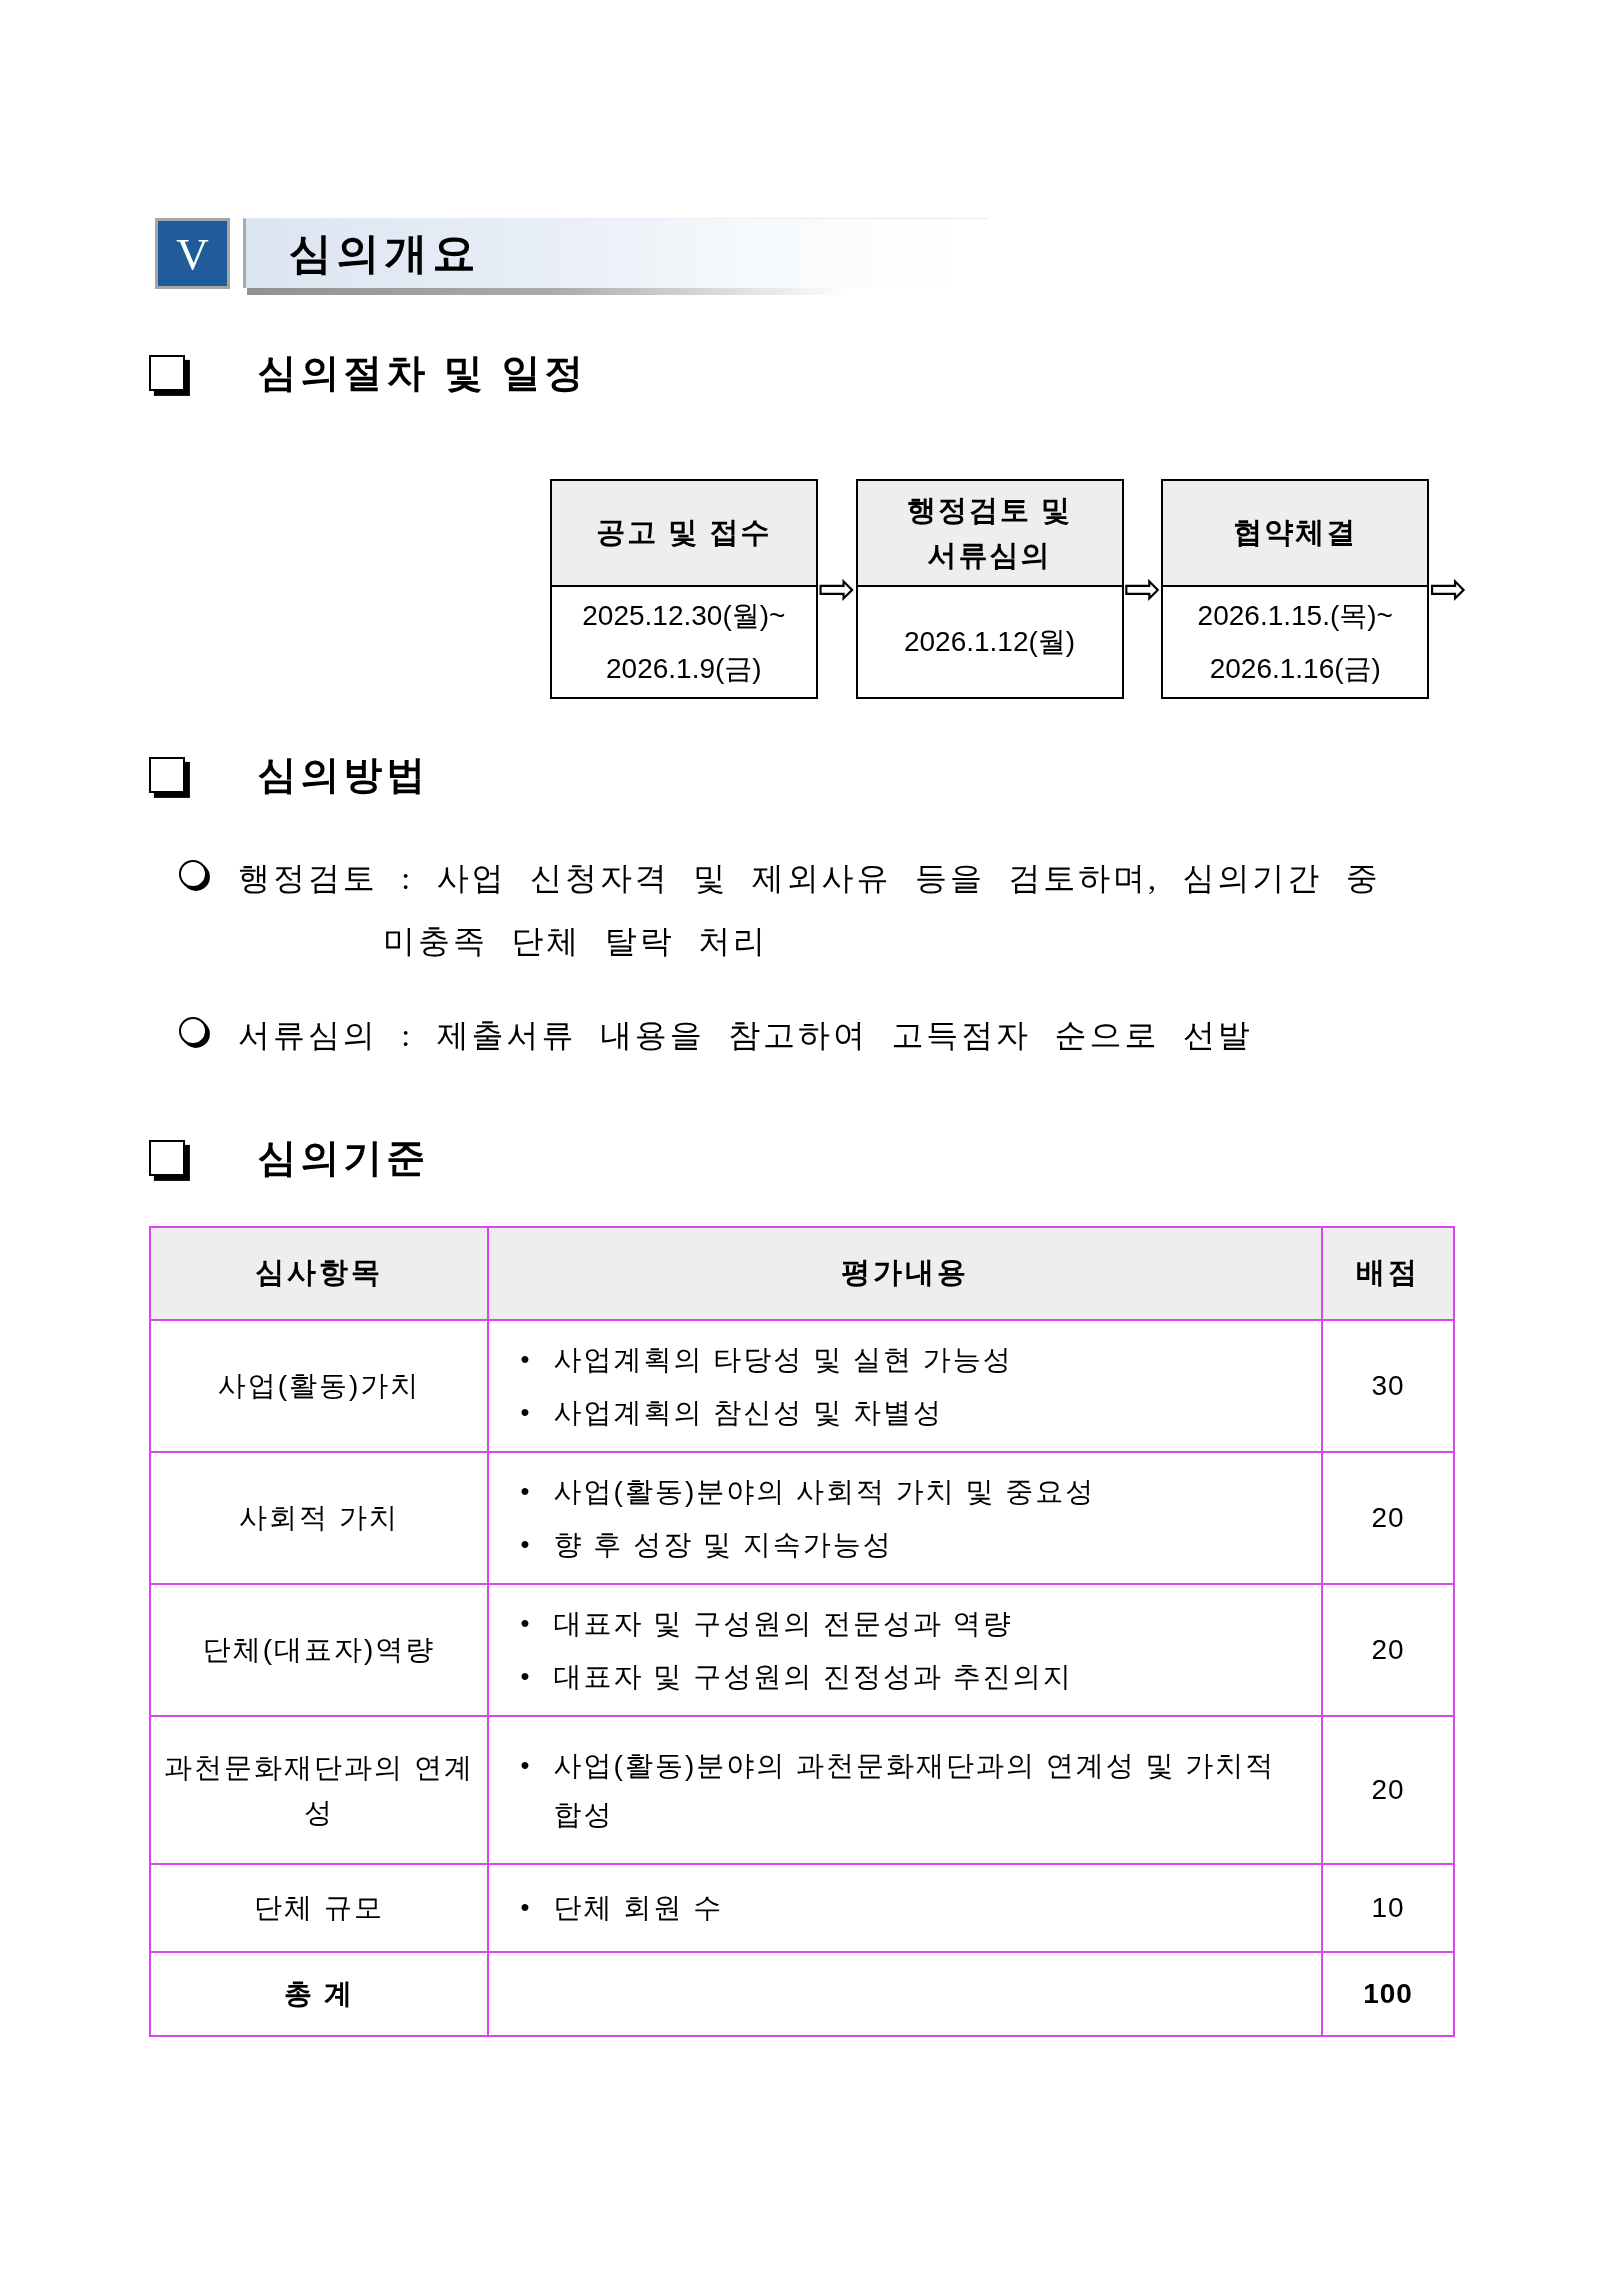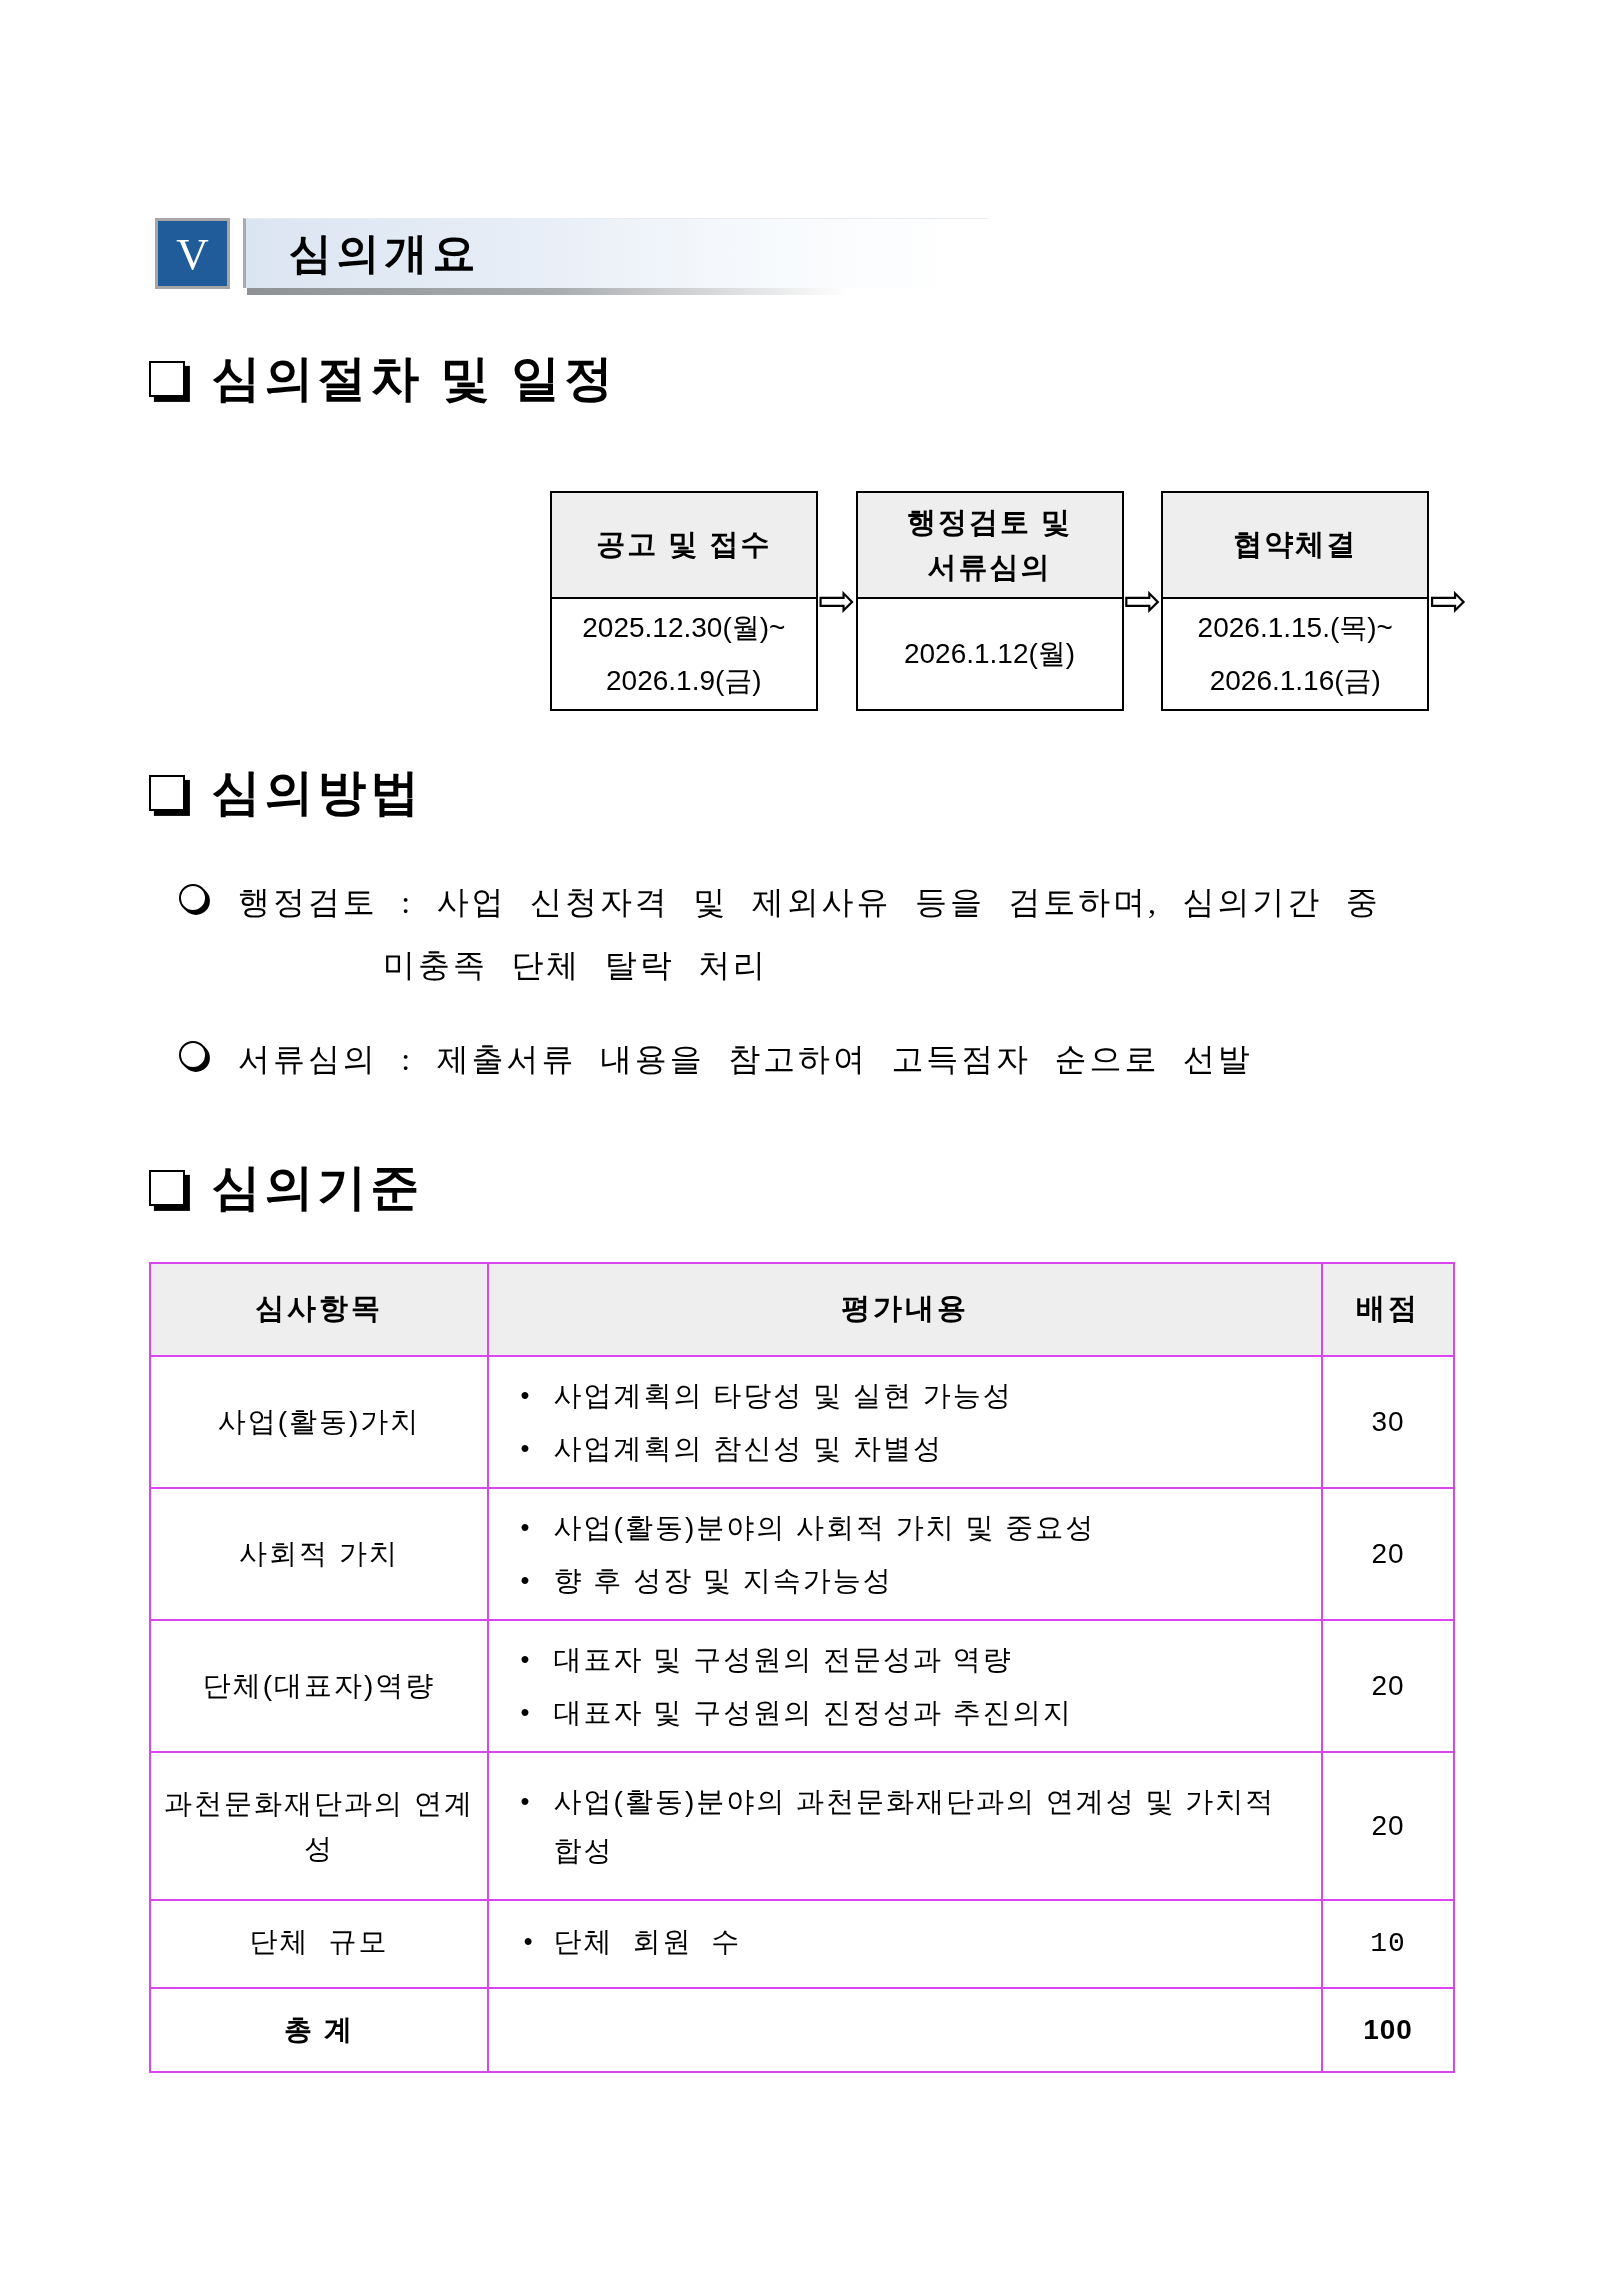--- a/index.html
+++ b/index.html
@@ -23,21 +23,21 @@
     display:flex;align-items:center;padding-left:43px;
     font-size:43px;font-weight:bold;letter-spacing:4.9px;
   }
   .title-shadow{
     height:6.9px;margin-left:3.9px;width:92%;
     background:linear-gradient(90deg,#8f9295 0%,#a9acaf 45%,rgba(215,215,215,0) 88%);
   }
   
   .section-heading{
     display:flex;align-items:center;margin-left:149px;
-    font-size:49px;font-weight:bold;letter-spacing:3.9px;
+    font-size:39px;font-weight:bold;letter-spacing:3.9px;gap:46px;
   }
   .h-schedule{margin-top:51px;}
   .h-method{margin-top:49px;}
   .h-criteria{margin-top:64px;}
   .sq-icon{
     width:32px;height:32px;border:2.9px solid #000;background:#fff;
     box-shadow:4.9px 4.9px 0 #000;margin-right:26.5px;flex:0 0 auto;
   }
   
   .flow{display:flex;justify-content:flex-end;align-items:center;
@@ -74,21 +74,21 @@
   .col-score{width:132px;}
   .criteria th{
     height:67px;background:#eeeeee;font-size:29px;font-weight:bold;
     letter-spacing:2.9px;text-align:center;
   }
   .criteria td{font-size:28px;}
   .c-item{text-align:center;line-height:45px;letter-spacing:2px;padding:3.9px 5.9px;}
   .c-score{text-align:center;letter-spacing:1px;}
   .r-tall{height:118px;}
   .r-mid{height:148px;}
-  .r-short{height:88px;font-family:Liberation Mono, monospace;}
+  .r-short{height:88px;}
   .r-total{height:84px;margin-left:36px;}
   .tline{display:flex;align-items:flex-start;padding:2px 9.8px 2px 19.6px;
          line-height:49px;letter-spacing:2px;}
   .tdot{flex:0 0 33px;font-size:25.5px;}
   .ttext{flex:1;}
   .bold{font-weight:bold;}
 </style>
 </head>
 <body>
 

